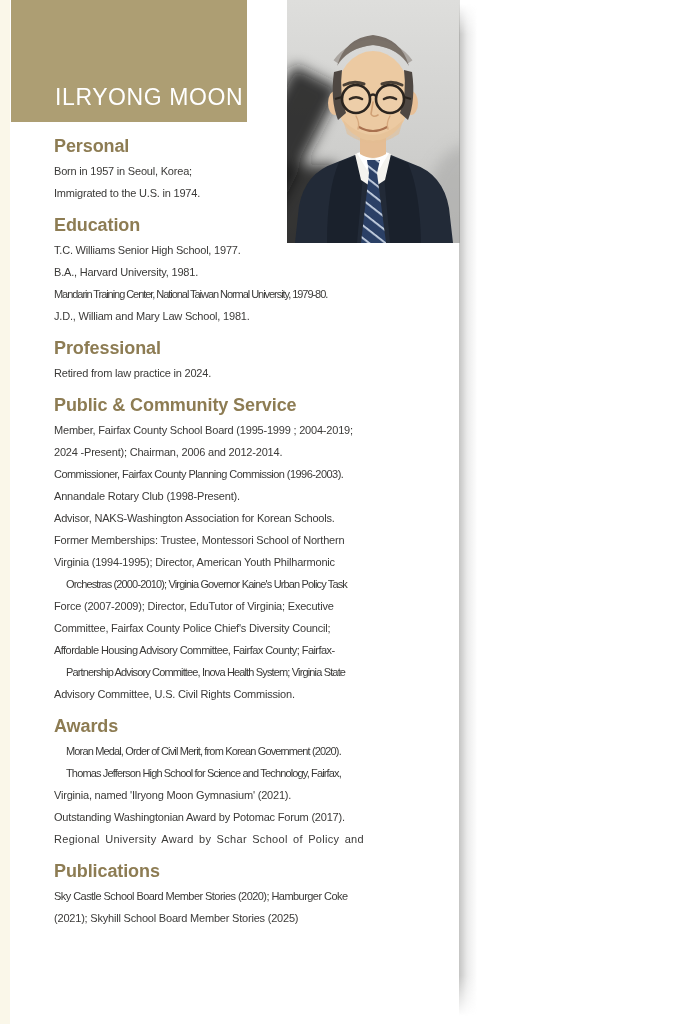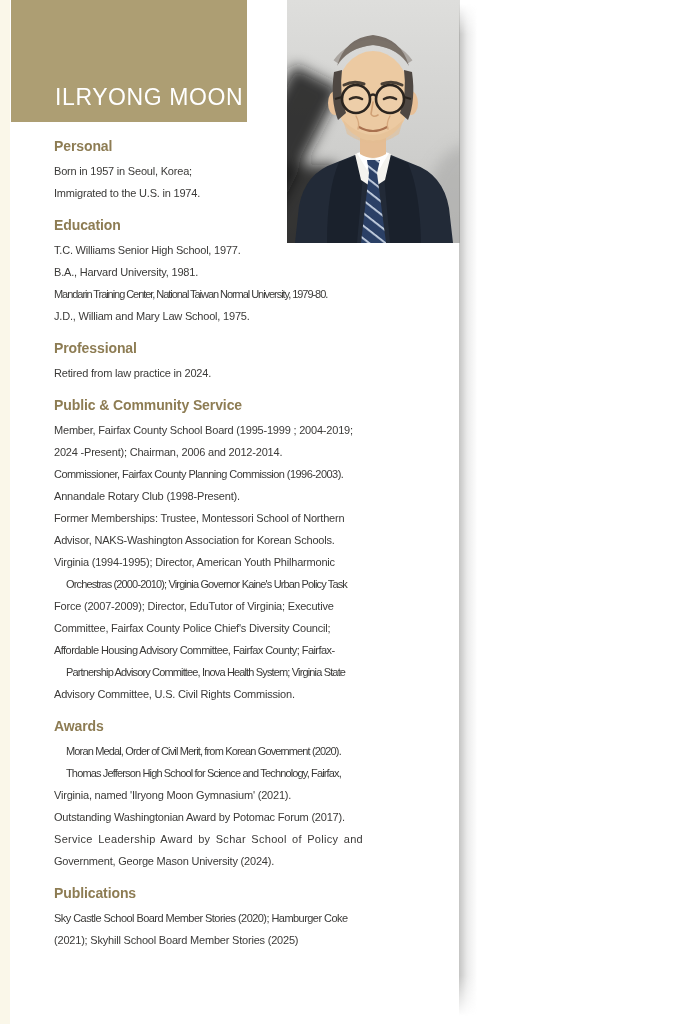--- a/index.html
+++ b/index.html
@@ -39,21 +39,21 @@
     -webkit-mask-image:linear-gradient(to bottom, transparent, #000 3%, #000 96%, transparent);
     mask-image:linear-gradient(to bottom, transparent, #000 3%, #000 96%, transparent);
   }
   
   .content{
     position:absolute;left:44px;top:122px;width:382px;padding-top:3px;
   }
   section{margin-top:10px;}
   section h2{
     margin:0 0 3px 0;line-height:22px;
-    font-size:14px;font-weight:bold;color:#8d7c53;letter-spacing:-0.1px;
+    font-size:18px;font-weight:bold;color:#8d7c53;letter-spacing:-0.1px;
   }
   .line{
     font-size:11px;line-height:22px;letter-spacing:-0.2px;
     color:#3b3a38;white-space:nowrap;
   }
   .t1{letter-spacing:-0.55px;}
   .t2{letter-spacing:-0.85px;margin-left:12px;}
   .t3{letter-spacing:-1.05px;}
   .sp{letter-spacing:.3px;word-spacing:2px;}
 </style>
@@ -144,53 +144,52 @@
       <h2>Personal</h2>
       <div class="line">Born in 1957 in Seoul, Korea;</div>
       <div class="line">Immigrated to the U.S. in 1974.</div>
     </section>
 
     <section>
       <h2>Education</h2>
       <div class="line">T.C. Williams Senior High School, 1977.</div>
       <div class="line">B.A., Harvard University, 1981.</div>
       <div class="line t3">Mandarin Training Center, National Taiwan Normal University, 1979-80.</div>
-      <div class="line">J.D., William and Mary Law School, 1975.</div>
+      <div class="line">J.D., William and Mary Law School, 1981.</div>
     </section>
 
     <section>
       <h2>Professional</h2>
       <div class="line">Retired from law practice in 2024.</div>
     </section>
 
     <section>
       <h2>Public &amp; Community Service</h2>
       <div class="line">Member, Fairfax County School Board (1995-1999 ; 2004-2019;</div>
       <div class="line">2024 -Present); Chairman, 2006 and 2012-2014.</div>
       <div class="line t1">Commissioner, Fairfax County Planning Commission (1996-2003).</div>
       <div class="line">Annandale Rotary Club (1998-Present).</div>
+      <div class="line">Advisor, NAKS-Washington Association for Korean Schools.</div>
       <div class="line">Former Memberships: Trustee, Montessori School of Northern</div>
-      <div class="line">Advisor, NAKS-Washington Association for Korean Schools.</div>
       <div class="line">Virginia (1994-1995); Director, American Youth Philharmonic</div>
       <div class="line t2">Orchestras (2000-2010); Virginia Governor Kaine's Urban Policy Task</div>
       <div class="line">Force (2007-2009); Director, EduTutor of Virginia; Executive</div>
       <div class="line">Committee, Fairfax County Police Chief's Diversity Council;</div>
       <div class="line t1">Affordable Housing Advisory Committee, Fairfax County; Fairfax-</div>
       <div class="line t2">Partnership Advisory Committee, Inova Health System; Virginia State</div>
       <div class="line">Advisory Committee, U.S. Civil Rights Commission.</div>
     </section>
 
     <section>
       <h2>Awards</h2>
       <div class="line t2">Moran Medal, Order of Civil Merit, from Korean Government (2020).</div>
       <div class="line t2">Thomas Jefferson High School for Science and Technology, Fairfax,</div>
       <div class="line">Virginia, named 'Ilryong Moon Gymnasium' (2021).</div>
       <div class="line">Outstanding Washingtonian Award by Potomac Forum (2017).</div>
-      <div class="line sp">Service Leadership Award by Schar School of Policy and</div>
-      <div class="line">Government, George Mason University (2024).</div>
+      <div class="line sp">Regional University Award by Schar School of Policy and</div>
     </section>
 
     <section>
       <h2>Publications</h2>
       <div class="line t1">Sky Castle School Board Member Stories (2020); Hamburger Coke</div>
       <div class="line">(2021); Skyhill School Board Member Stories (2025)</div>
     </section>
 
   </main>
 </div>

